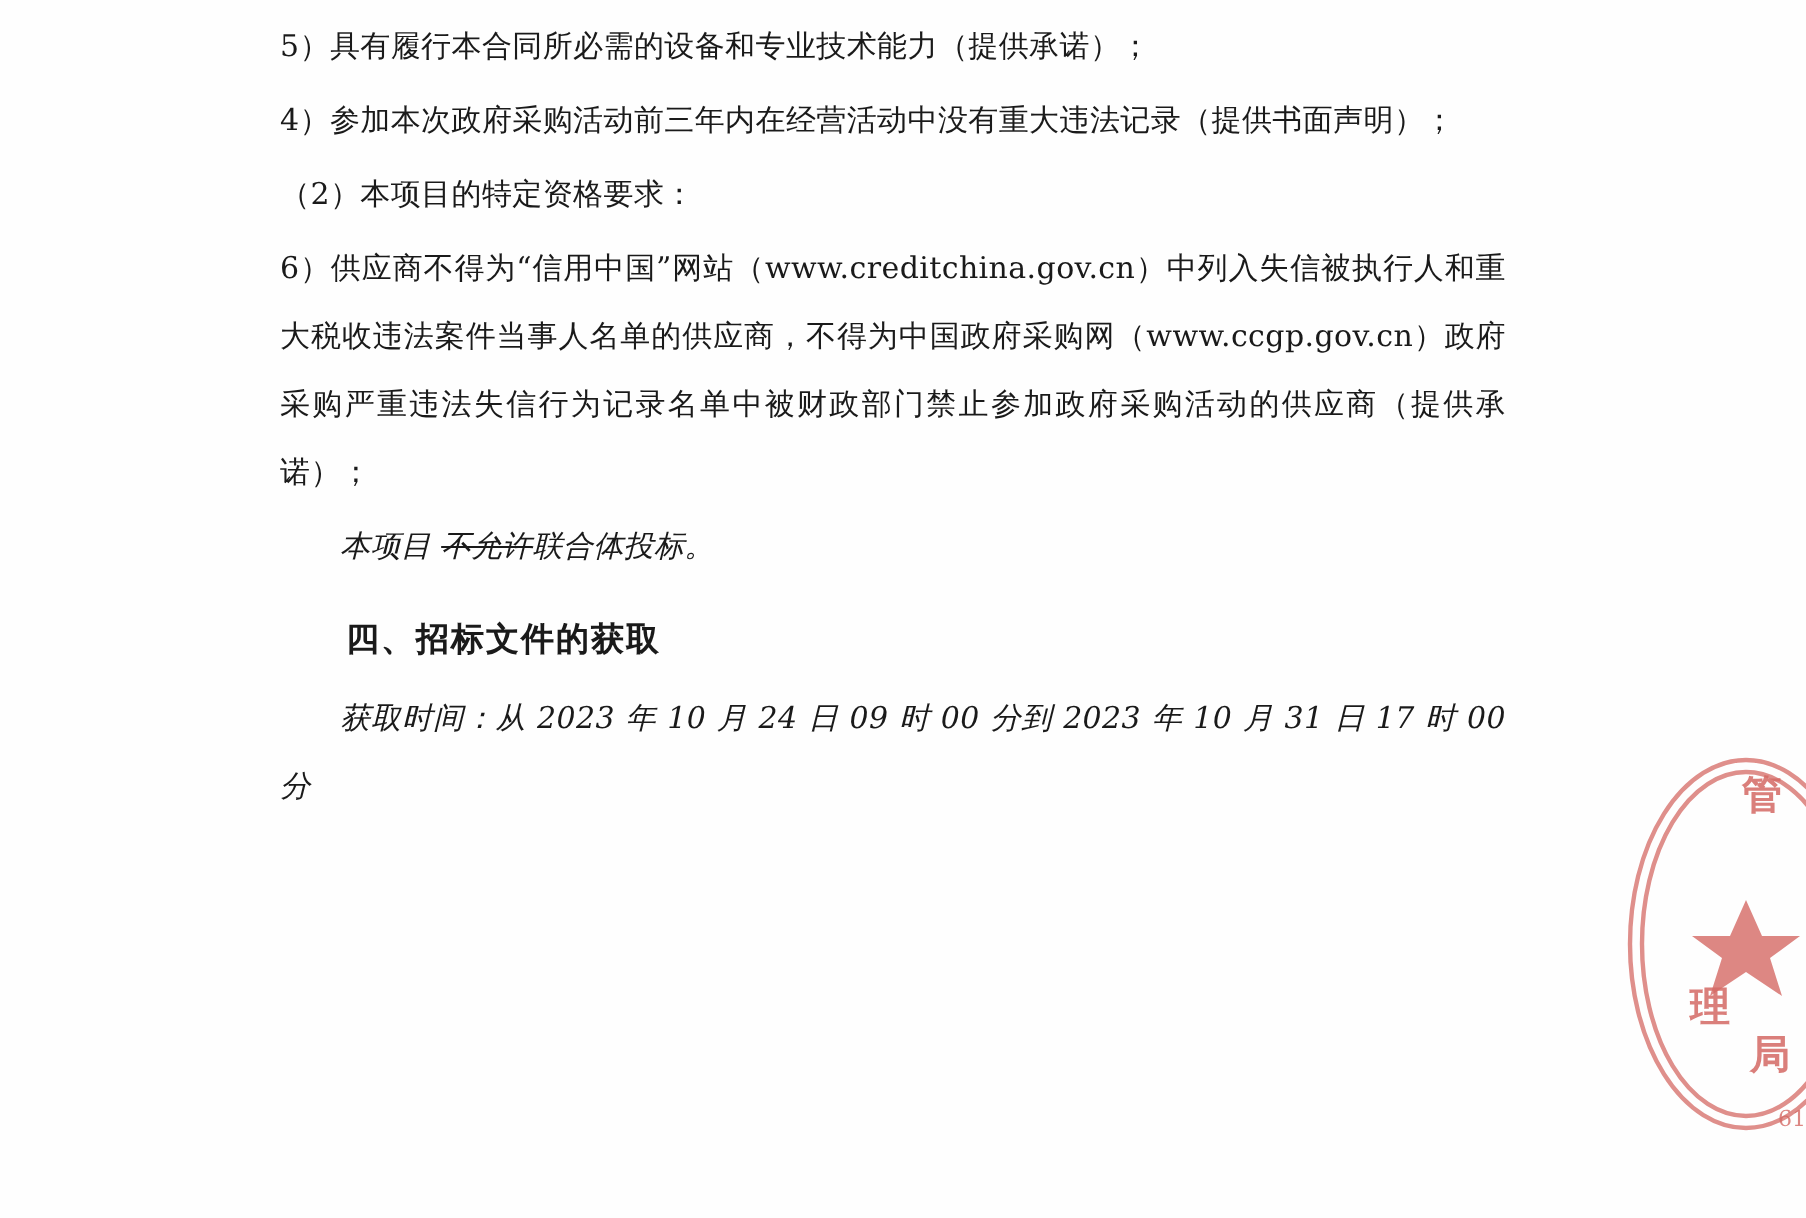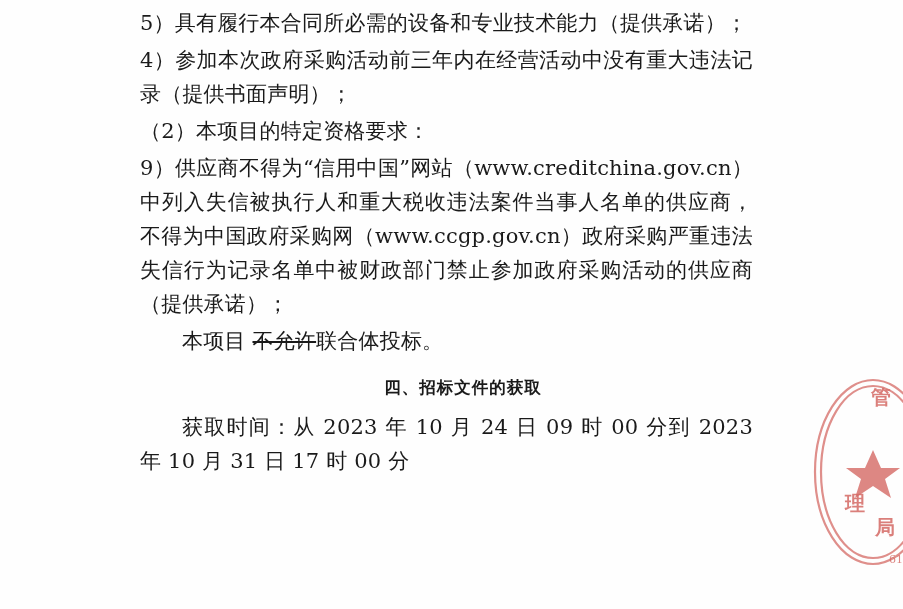--- a/index.html
+++ b/index.html
@@ -23,41 +23,41 @@
     box-sizing: border-box;
     padding: 0 150px 0 140px;
   }
   .doc-body {
     position: relative;
     z-index: 2;
     padding-top: 6px;
   }
   p.para {
     margin: 0 0 3px 0;
-    font-size: 21px;
+    font-size: 15px;
     line-height: 34px;
     letter-spacing: 0.2px;
     text-align: justify;
     text-justify: inter-ideograph;
     white-space: normal;
   }
   p.indent-1 {
     text-indent: 0;
   }
   p.indent-2 {
     text-indent: 2em;
+    font-style: italic;
   }
   h2.section-heading {
     margin: 14px 0 6px 0;
     font-size: 16.5px;
     line-height: 32px;
     font-weight: bold;
     text-indent: 2em;
     letter-spacing: 1px;
-    text-align: center;
   }
   .strike-word {
     text-decoration: line-through;
   }
   
   .stamp {
     position: absolute;
     right: -6px;
     top: 372px;
     width: 132px;
@@ -108,21 +108,21 @@
     <span class="stamp-text stamp-char-2">理</span>
     <span class="stamp-text stamp-char-3">局</span>
     <span class="stamp-num">61</span>
   </div>
 
   <div class="doc-body">
 
     <p class="para indent-1">5）具有履行本合同所必需的设备和专业技术能力（提供承诺）；</p>
     <p class="para indent-1">4）参加本次政府采购活动前三年内在经营活动中没有重大违法记录（提供书面声明）；</p>
     <p class="para indent-1">（2）本项目的特定资格要求：</p>
-    <p class="para indent-1">9）供应商不得为“信用中国”网站（www.creditchina.gov.cn）中列入失信被执行人和重大税收违法案件当事人名单的供应商，不得为中国政府采购网（www.ccgp.gov.cn）政府采购严重违法失信行为记录名单中被财政部门禁止参加政府采购活动的供应商（提供承诺）；</p>
+    <p class="para indent-1">6）供应商不得为“信用中国”网站（www.creditchina.gov.cn）中列入失信被执行人和重大税收违法案件当事人名单的供应商，不得为中国政府采购网（www.ccgp.gov.cn）政府采购严重违法失信行为记录名单中被财政部门禁止参加政府采购活动的供应商（提供承诺）；</p>
 
     <p class="para indent-2">
       <span>本项目 </span><span class="strike-word">不允许</span><span>联合体投标。</span>
     </p>
 
     <h2 class="section-heading">四、招标文件的获取</h2>
 
     <p class="para indent-2">获取时间：从 2023 年 10 月 24 日  09 时 00 分到 2023 年 10 月 31 日  17 时 00 分</p>
 
   </div>

